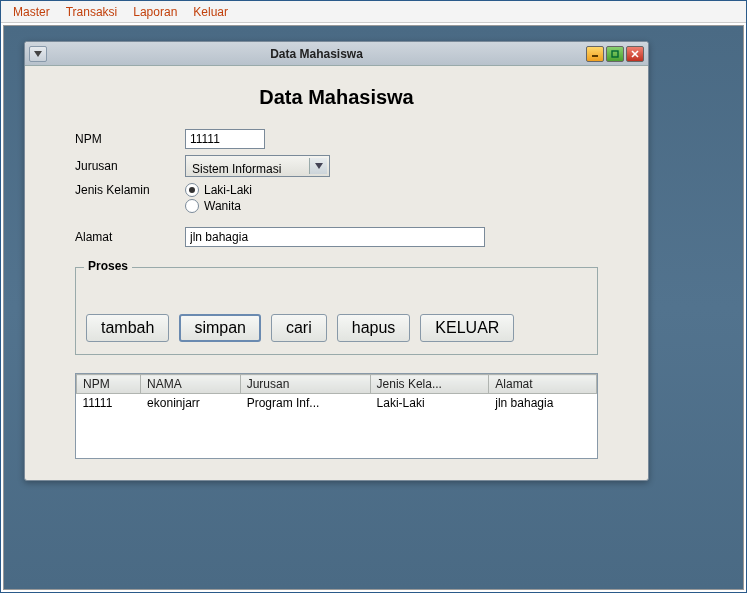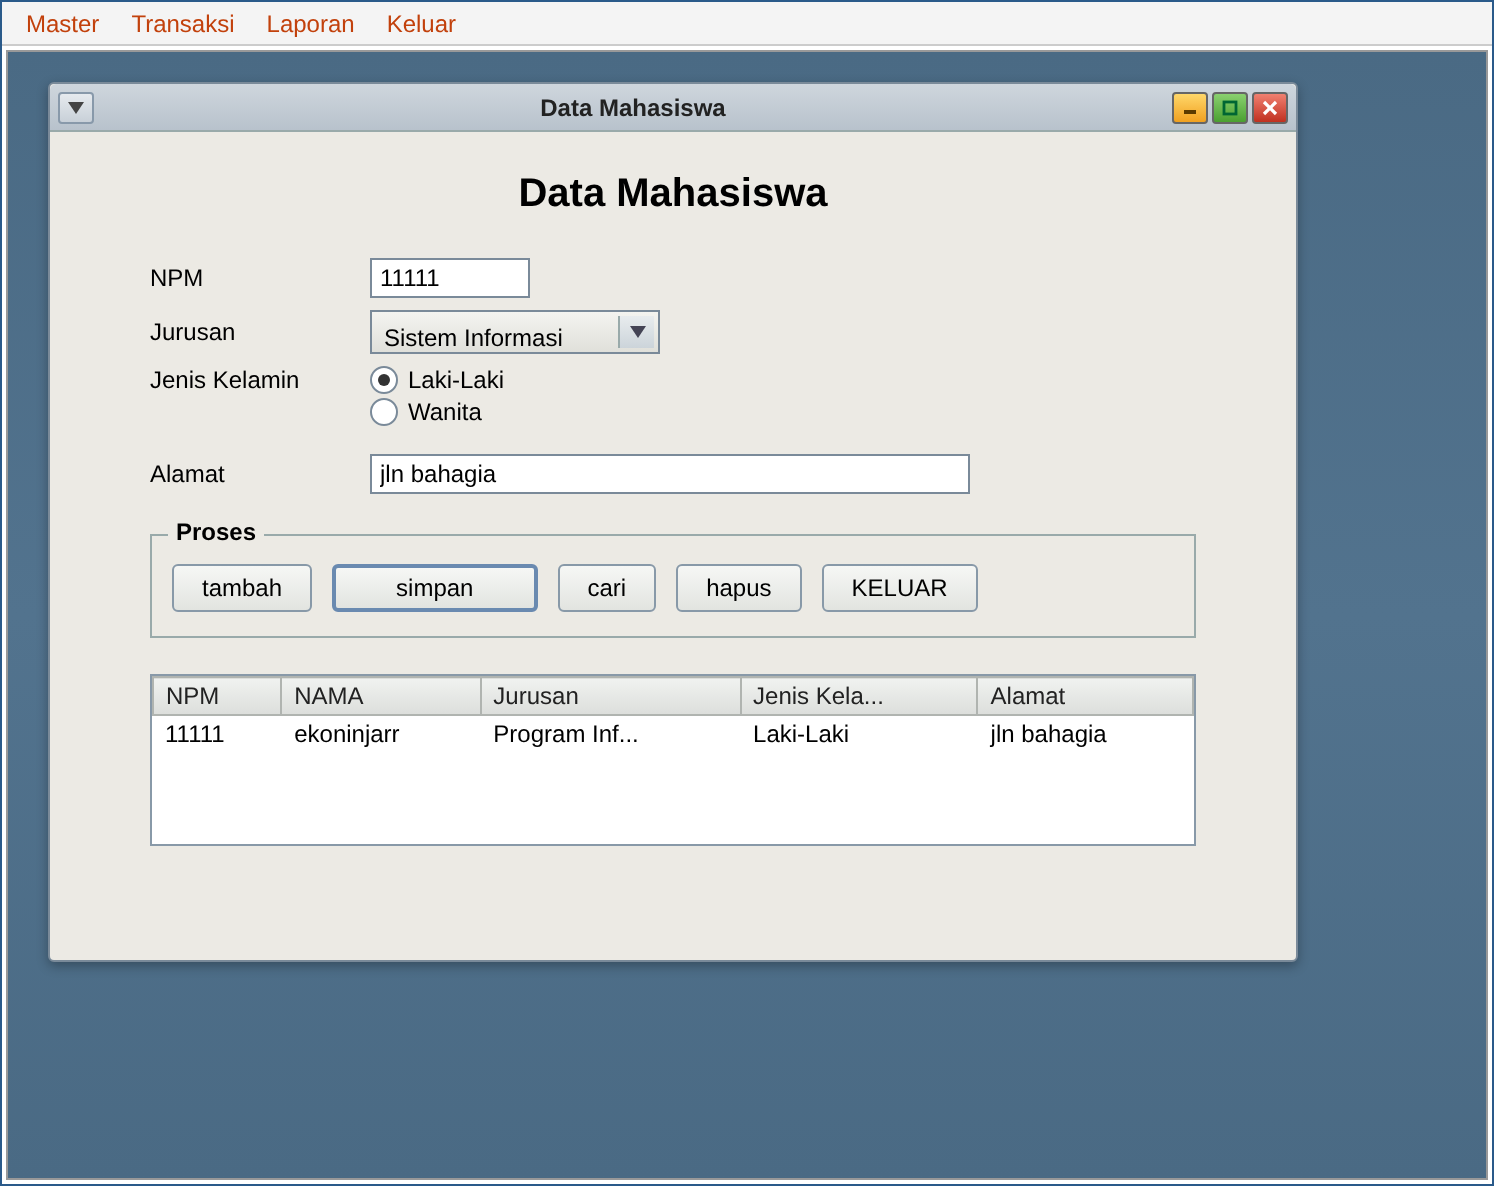--- a/index.html
+++ b/index.html
@@ -224,26 +224,27 @@
       padding:0 4px;
       font-size:12px;
       font-weight:bold;
     }
     .btn-row { display:flex; gap:10px; }
     .btn {
       border:1px solid #8899a8;
       background: linear-gradient(to bottom,#f6f7f5,#e2e4e0);
       border-radius:3px;
       padding: 4px 14px;
-      font-size:12px;
+      font-size:16px;
       cursor:pointer;
+      margin-top:32px;
     }
     .btn.focused {
       border:2px solid #6a8ab0;
-      padding:3px 30px;
+      padding:3px 13px;
     }
     .table-wrap {
       margin: 18px 20px 0 20px;
       border:1px solid #8899a8;
       background:#fff;
       height: 86px;
       overflow:hidden;
     }
     table { border-collapse: collapse; width:100%; font-size:12px; }
     th {

